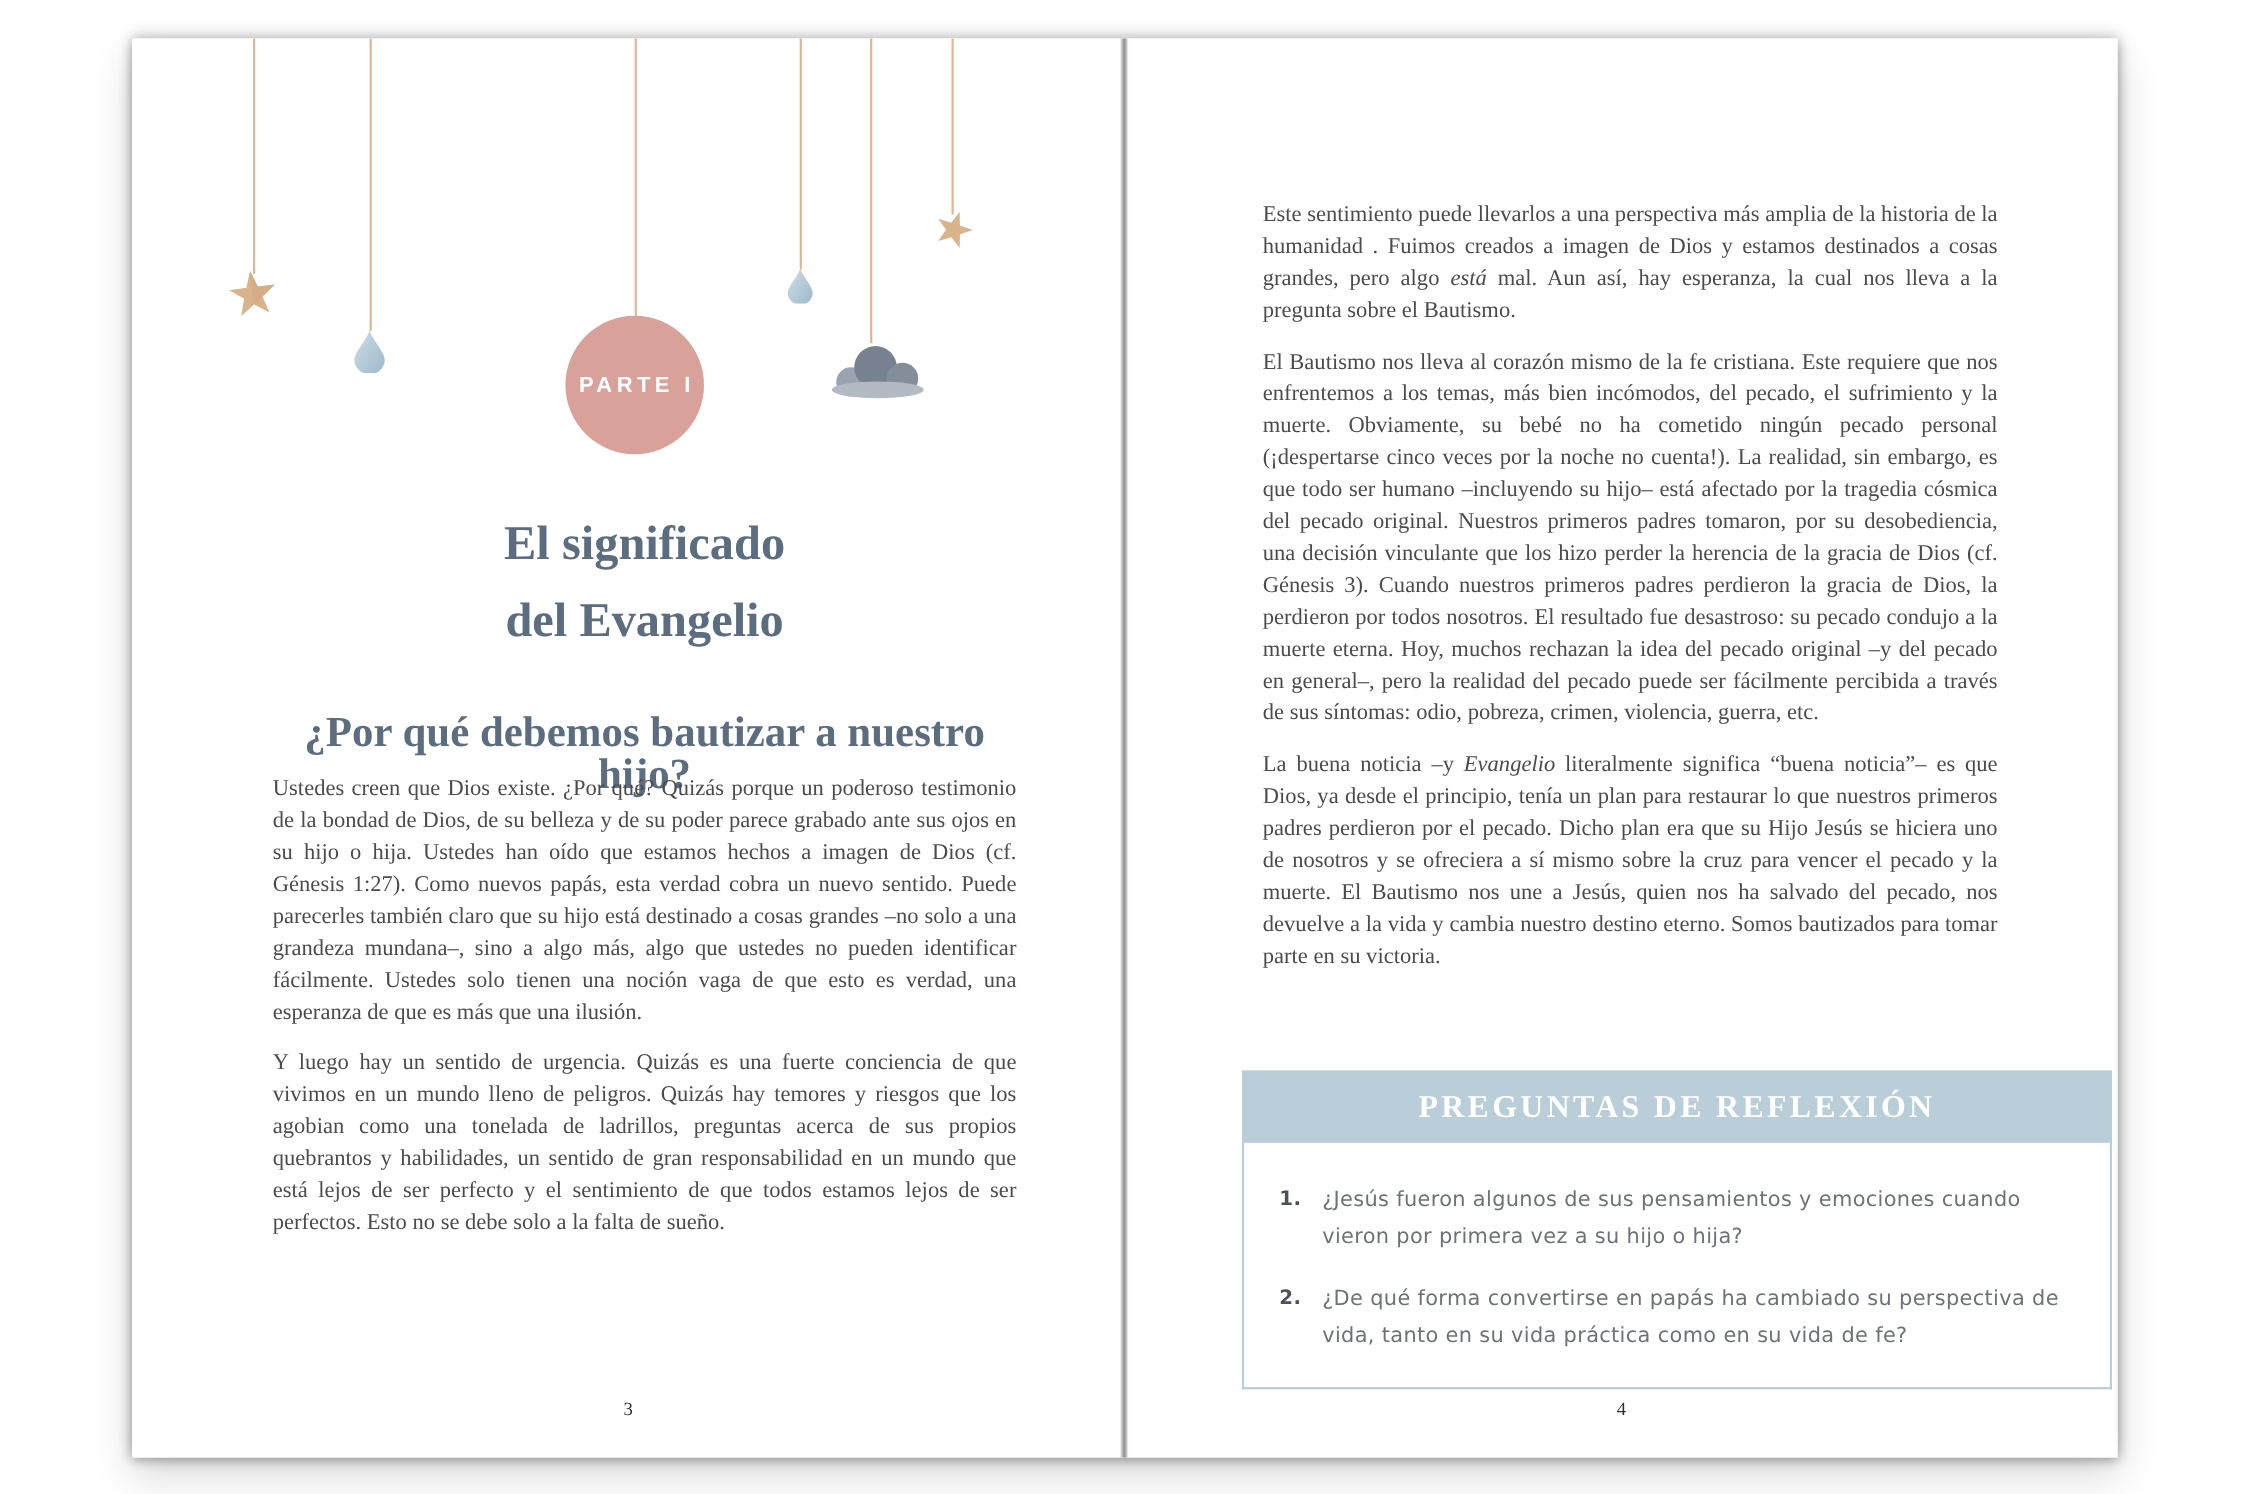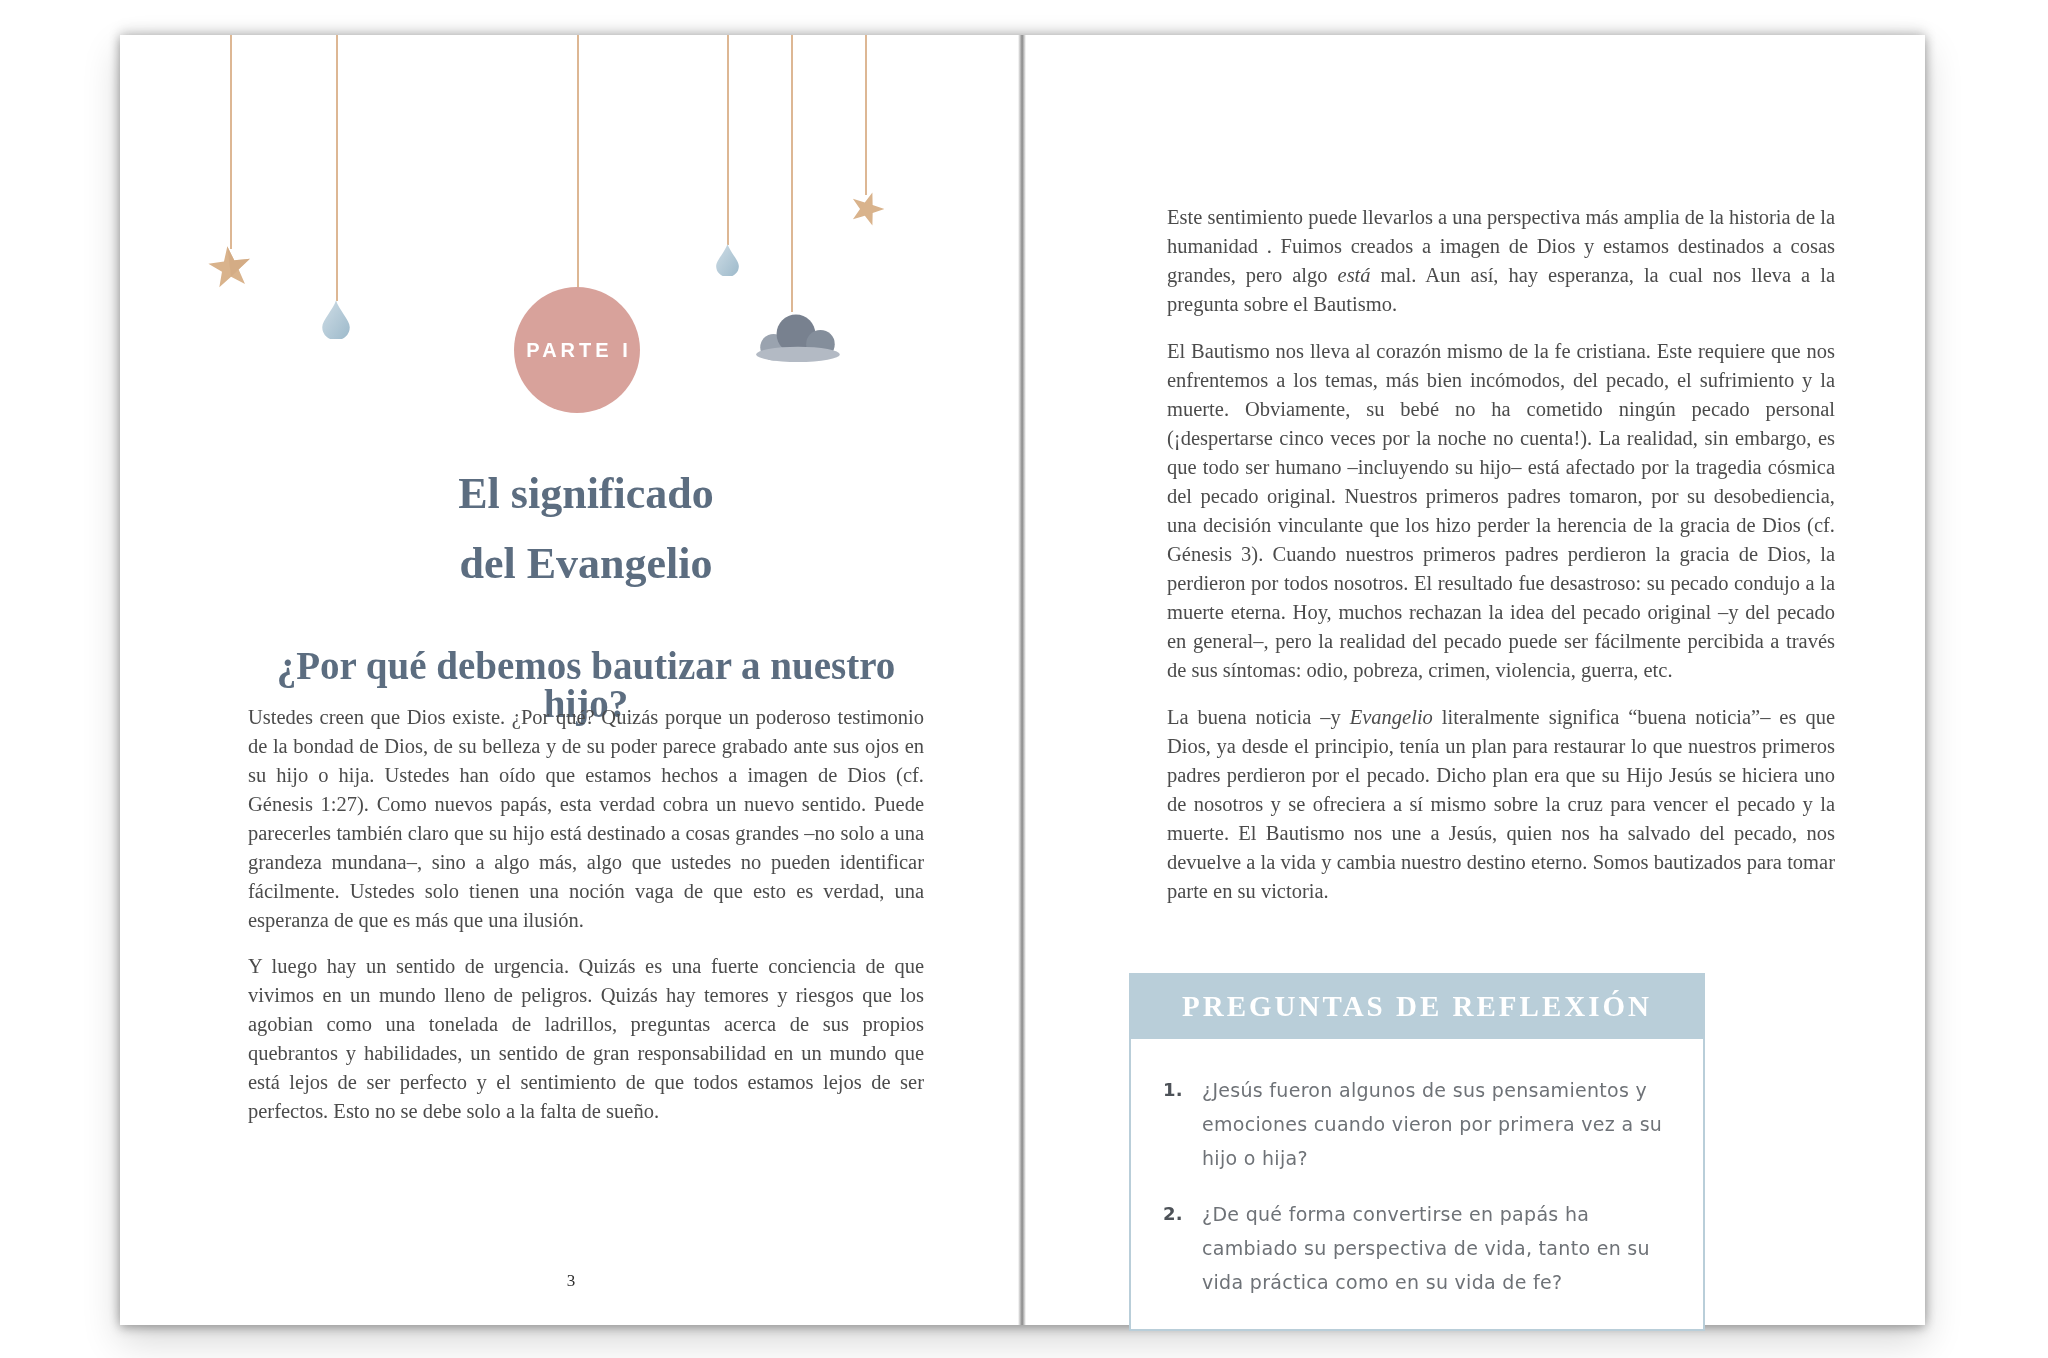--- a/index.html
+++ b/index.html
@@ -54,25 +54,25 @@
     position:absolute;left:128px;top:612px;width:676px;margin:0;
     text-align:center;font-weight:bold;
     color:var(--title-blue,#5c6d80);font-size:39px;line-height:38px;
   }
   .body-col{
     position:absolute;text-align:justify;
     color:var(--body-gray,#4b4b4b);font-size:20.5px;line-height:29px;
   }
   .body-col p{margin:0 0 17px;}
   .left-col{left:128px;top:668px;width:676px;}
-  .right-col{left:144px;top:146px;width:668px;margin-top:22px;}
+  .right-col{left:125px;top:146px;width:668px;}
   .right-col p{margin:0 0 18px;}
   em{font-style:italic;}
   
-  .qbox{position:absolute;left:106px;top:938px;width:576px;z-index:2;}
+  .qbox{position:absolute;left:106px;top:938px;width:791px;z-index:2;}
   .qbox-head{
     height:66px;background:var(--band-blue,#b9ced9);
     display:flex;align-items:center;justify-content:center;
   }
   .qbox-head span{
     color:#fff;font-weight:bold;font-size:29px;letter-spacing:3px;
   }
   .qbox-body{
     background:#fff;border:2px solid var(--band-blue,#b9ced9);border-top:none;
     padding:34px 40px 30px 32px;box-sizing:border-box;

